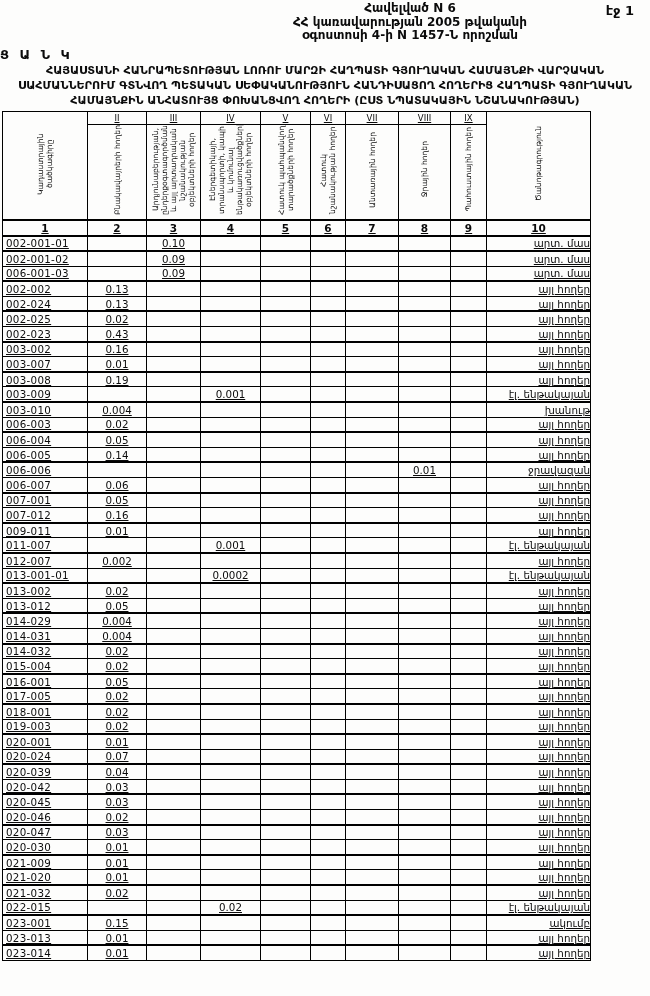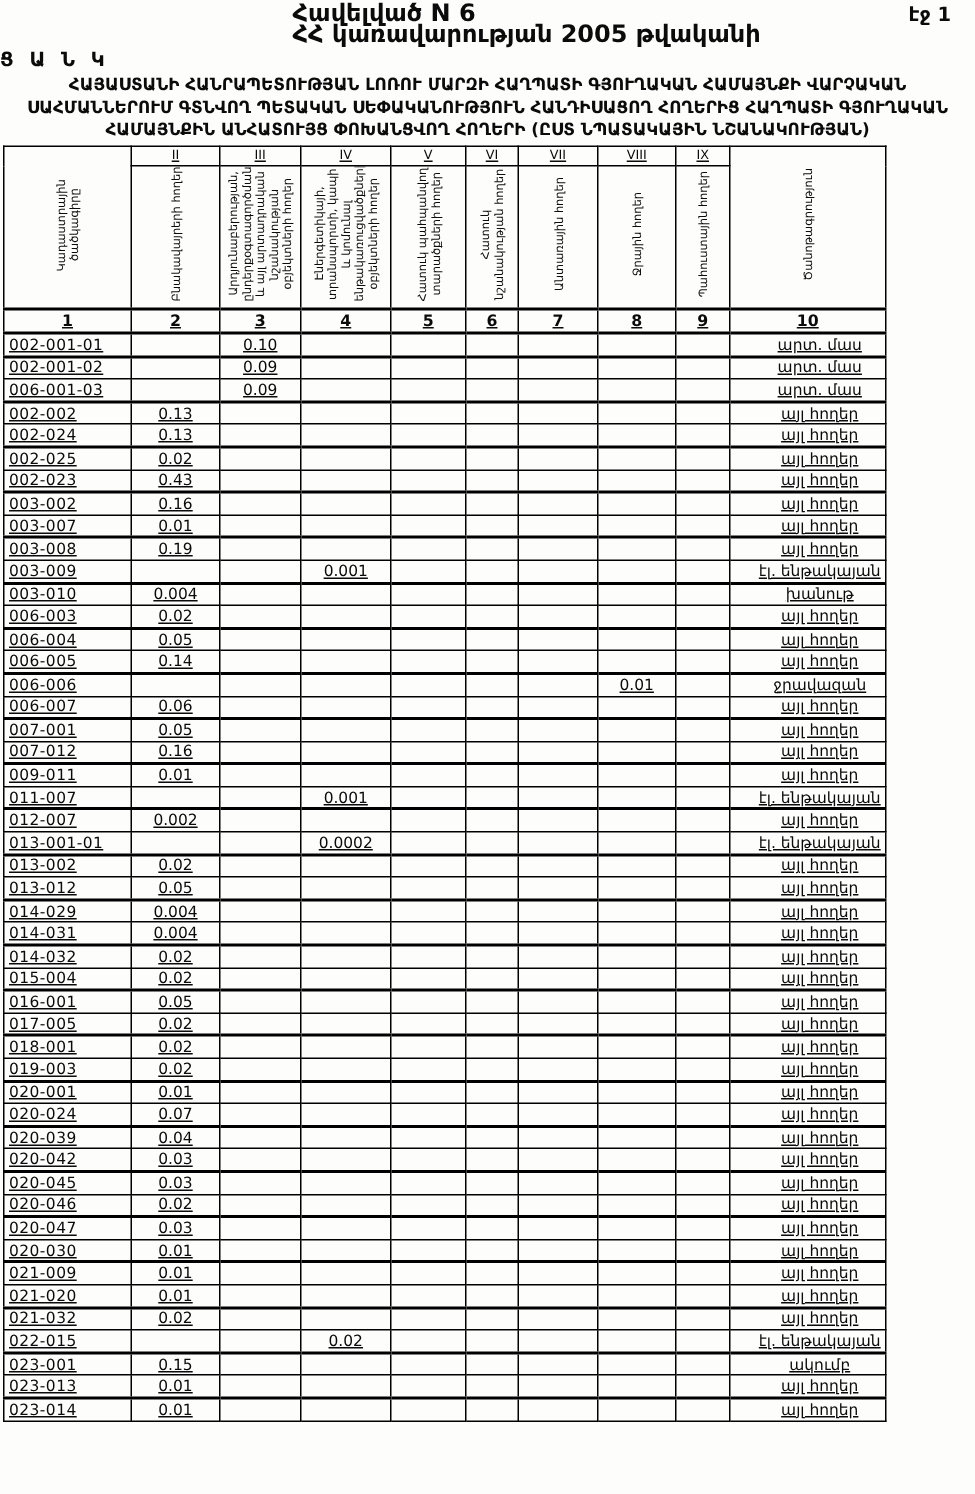--- a/index.html
+++ b/index.html
@@ -10,22 +10,22 @@
     font-family:"DejaVu Sans",sans-serif;
     position:relative;
     overflow:hidden;
   }
   .page-label{
     position:absolute;top:3px;right:16px;
     font-weight:bold;font-size:13px;
   }
   .annex-block{
     margin:2px 0 0 195px;width:430px;
-    text-align:left;font-weight:bold;
-    font-size:16px;line-height:13.5px;
+    text-align:center;font-weight:bold;
+    font-size:12px;line-height:13.5px;
   }
   .doc-heading{
     font-weight:bold;
     font-size:13px;letter-spacing:3px;margin-top:4px;
   }
   .doc-title{
     text-align:center;font-weight:bold;
     font-size:11.2px;line-height:15px;
     margin:1px 6px 3px 6px;
   }
@@ -55,30 +55,31 @@
   }
   .vhead .vtext{max-height:100px;}
   .num-row th{
     height:14px;font-size:10.5px;font-weight:bold;text-align:center;
     border-top:2px solid #000;border-bottom:2px solid #000;
   }
   tbody td{height:13.6px;font-size:10.3px;}
   tbody tr:nth-child(odd) td{border-bottom-width:2px;}
   td.code-cell{text-align:left;padding-left:3px;letter-spacing:0.3px;}
   td.val-cell{text-align:center;}
-  td.note-cell{text-align:center;padding-left:16px;}
+  td.note-cell{text-align:right;padding-left:16px;}
 </style>
 </head>
 <body>
 
 <div class="page-label">էջ 1</div>
 
 <div class="annex-block">
   <div>Հավելված N 6</div>
   <div>ՀՀ կառավարության 2005 թվականի</div>
+  <div>օգոստոսի 4-ի N 1457-Ն որոշման</div>
 </div>
 
 <div class="doc-heading">Ց Ա Ն Կ</div>
 <div class="doc-title">ՀԱՅԱՍՏԱՆԻ ՀԱՆՐԱՊԵՏՈՒԹՅԱՆ ԼՈՌՈՒ ՄԱՐԶԻ ՀԱՂՊԱՏԻ ԳՅՈՒՂԱԿԱՆ ՀԱՄԱՅՆՔԻ ՎԱՐՉԱԿԱՆ ՍԱՀՄԱՆՆԵՐՈՒՄ ԳՏՆՎՈՂ ՊԵՏԱԿԱՆ ՍԵՓԱԿԱՆՈՒԹՅՈՒՆ ՀԱՆԴԻՍԱՑՈՂ ՀՈՂԵՐԻՑ ՀԱՂՊԱՏԻ ԳՅՈՒՂԱԿԱՆ ՀԱՄԱՅՆՔԻՆ ԱՆՀԱՏՈՒՅՑ ՓՈԽԱՆՑՎՈՂ ՀՈՂԵՐԻ (ԸՍՏ ՆՊԱՏԱԿԱՅԻՆ ՆՇԱՆԱԿՈՒԹՅԱՆ)</div>
 
 <table class="grid">
   <colgroup>
     <col style="width:85px">
       <col style="width:59px">
       <col style="width:54px">

